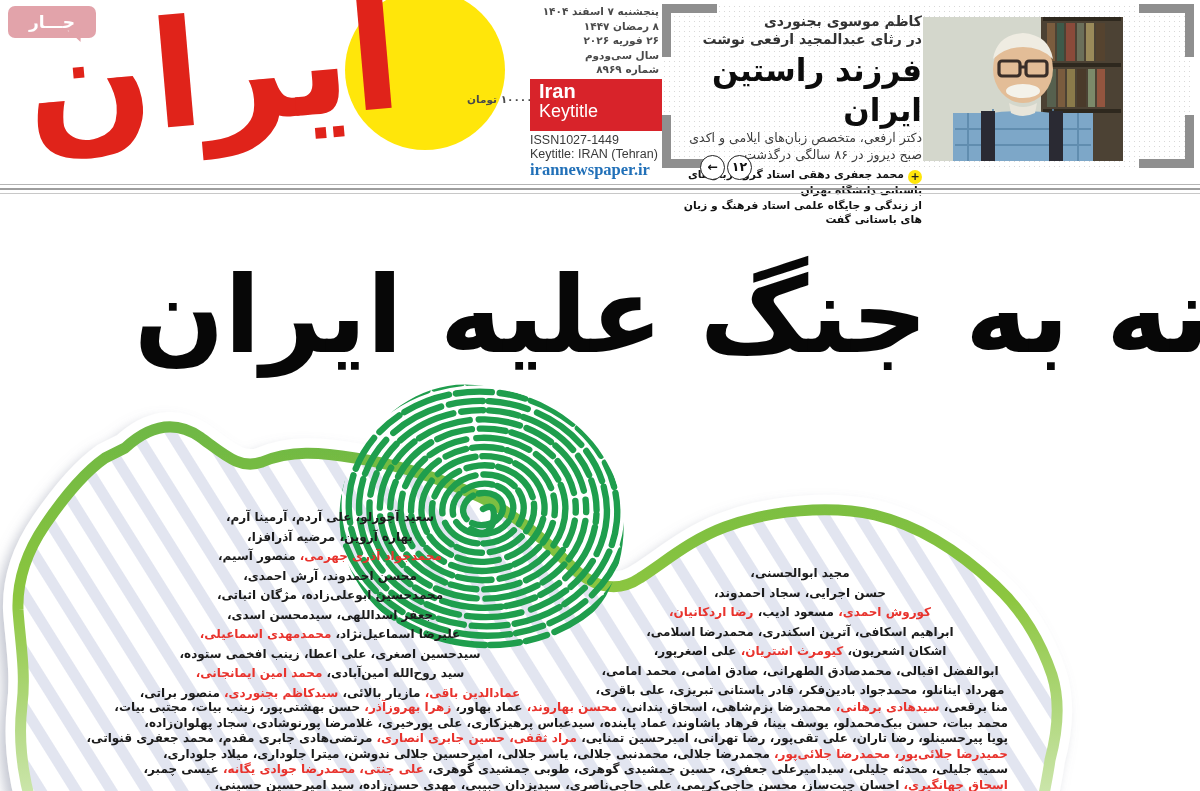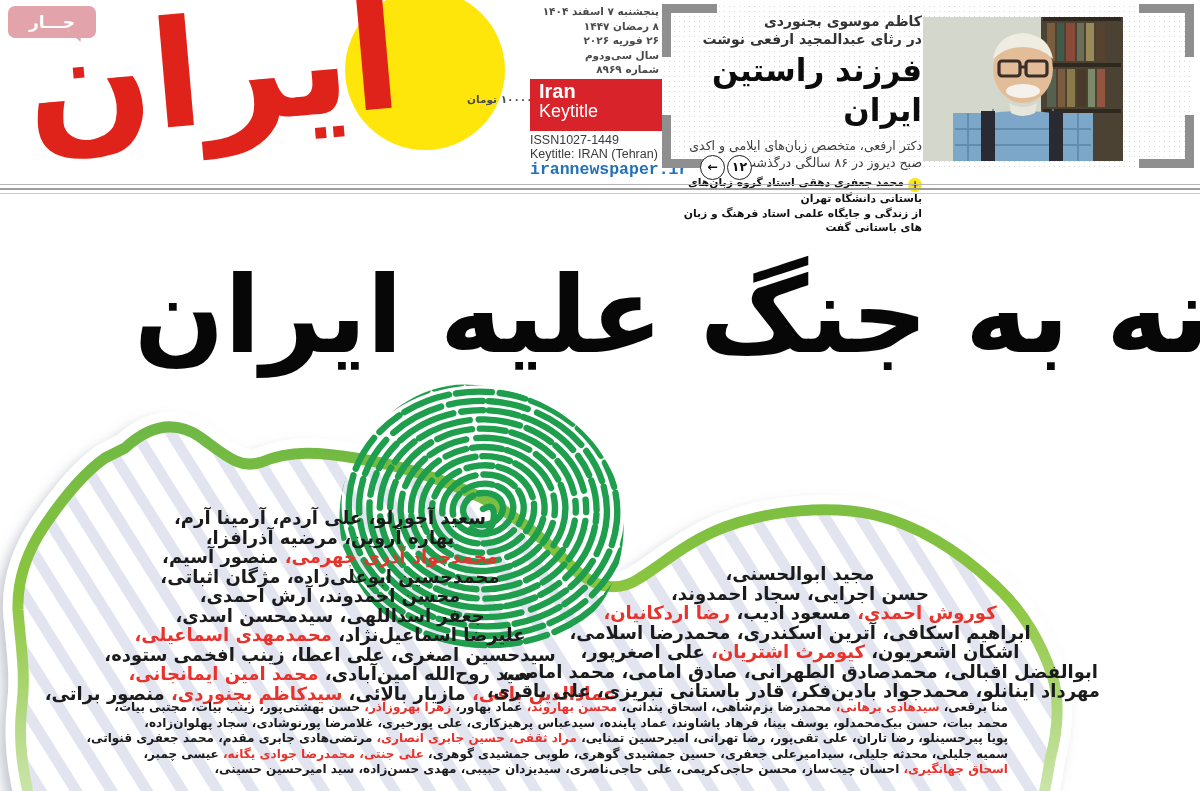--- a/index.html
+++ b/index.html
@@ -19,33 +19,33 @@
   .dates li{font-size:10.5px;line-height:14.6px;color:#4a4a4a;font-weight:bold;white-space:nowrap;}
   .dates .dot{display:inline-block;width:5px;height:5px;border-radius:50%;background:#d8232a;
        margin-left:4px;vertical-align:middle;}
   .en-logo{left:530px;top:79px;width:140px;height:52px;background:#d8232a;color:#fff;
        font-family:"Liberation Sans","DejaVu Sans",sans-serif;padding:2px 9px;box-sizing:border-box;}
   .en-logo .l1{font-weight:bold;font-size:20px;line-height:20px;}
   .en-logo .l2{font-size:18px;line-height:20px;}
   .issn{left:530px;top:133px;width:145px;color:#3a3a3a;
        font-family:"Liberation Sans","DejaVu Sans",sans-serif;font-size:12.5px;line-height:14px;}
   .site{left:530px;top:160px;color:#2170b8;font-weight:bold;font-size:16.5px;
-       font-family:Liberation Mono, monospace;text-decoration:none;}
+       font-family:Liberation Serif, serif;text-decoration:none;}
 
   
   .obit{left:662px;top:4px;width:532px;height:164px;
         background:radial-gradient(circle,#d9d9d9 0.8px,rgba(0,0,0,0) 1px) 0 0/5px 5px repeat,#fff;}
   .br{position:absolute;width:46px;height:44px;border:0 solid #8f8f8f;}
   .br.tl{left:0;top:0;border-left-width:9px;border-top-width:9px;}
   .br.tr{right:0;top:0;border-right-width:9px;border-top-width:9px;}
   .br.bl{left:0;bottom:0;border-left-width:9px;border-bottom-width:9px;}
   .br.brr{right:0;bottom:0;border-right-width:9px;border-bottom-width:9px;}
   .obit-text{position:absolute;right:272px;left:12px;top:8px;direction:rtl;text-align:right;color:#222;}
   .obit-kicker{font-size:14px;font-weight:bold;line-height:18px;color:#333;}
-  .obit-title{font-size:31px;font-weight:bold;color:#0c0c0c;line-height:40px;margin:2px 0 8px;}
+  .obit-title{font-size:31px;font-weight:bold;color:#0c0c0c;line-height:40px;margin:2px 0 0;}
   .obit-dek{font-size:12.5px;line-height:16.5px;color:#3c3c3c;}
   .obit-note{margin-top:5px;font-size:10.8px;font-weight:bold;line-height:14.5px;color:#111;}
   .plusdot{display:inline-block;width:14px;height:14px;border-radius:50%;background:#ffe60a;
         color:#222;font-size:11px;line-height:14px;text-align:center;font-weight:bold;
         margin-left:4px;vertical-align:-2px;}
   .photo{position:absolute;left:261px;top:13px;width:200px;height:144px;overflow:hidden;}
   .pageref{position:absolute;left:38px;bottom:-12px;direction:ltr;}
   .circ{display:inline-block;width:23px;height:23px;border:1.6px solid #222;border-radius:50%;
         background:#fff;text-align:center;font-size:12.5px;line-height:22px;font-weight:bold;
         color:#111;margin-right:2px;}
@@ -55,21 +55,21 @@
 
   
   .lead-kicker{left:0;top:206px;width:1200px;text-align:center;direction:rtl;
         font-size:23px;font-weight:bold;color:#141414;}
   .headline{left:0;top:226px;width:1200px;text-align:right;direction:rtl;margin:10px;
         font-size:106px;font-weight:bold;color:#070707;line-height:160px;letter-spacing:-1px;}
 
   
   svg.mapsvg{left:0;top:0;width:1200px;height:791px;pointer-events:none;}
   .col{direction:rtl;z-index:5;}
-  .name-line{font-weight:bold;font-size:18px;line-height:19.5px;color:#1b1b1b;white-space:nowrap;}
+  .name-line{font-weight:bold;font-size:12px;line-height:19.5px;color:#1b1b1b;white-space:nowrap;}
   .col .hl{color:#e8332d;}
   .col-left{left:40px;top:508px;width:580px;text-align:center;}
   .col-right{left:500px;top:564px;width:600px;text-align:center;}
   .col-bottom{left:8px;top:700px;width:1000px;text-align:right;}
   .col-bottom .name-line{font-size:12px;line-height:15.6px;}
 </style>
 </head>
 <body>
 
 <div class="page">
@@ -221,38 +221,39 @@
   <div class="abs rule" style="top:184px"></div>
   <div class="abs rule" style="top:188px;background:#9e9e9e;height:2px"></div>
   <div class="abs rule" style="top:193px;background:#c8c8c8"></div>
 
   <h1 class="abs headline">نه به جنگ علیه ایران</h1>
 
   <div class="abs col col-left" id="col-left">
       <div class="name-line"><span>سعید آجورلو، علی آردم، آرمینا آرم،</span></div>
       <div class="name-line"><span>بهاره آروین، مرضیه آذرافزا،</span></div>
       <div class="name-line"><span class="hl">محمدجواد آذری جهرمی،</span><span> منصور آسیم،</span></div>
+      <div class="name-line"><span>محسن احمدوند، آرش احمدی،</span></div>
       <div class="name-line"><span>محمدحسین ابوعلی‌زاده، مژگان اثباتی،</span></div>
-      <div class="name-line"><span>محسن احمدوند، آرش احمدی،</span></div>
       <div class="name-line"><span>جعفر اسداللهی، سیدمحسن اسدی،</span></div>
       <div class="name-line"><span>علیرضا اسماعیل‌نژاد، </span><span class="hl">محمدمهدی اسماعیلی،</span></div>
       <div class="name-line"><span>سیدحسین اصغری، علی اعطا، زینب افخمی ستوده،</span></div>
       <div class="name-line"><span>سید روح‌الله امین‌آبادی، </span><span class="hl">محمد امین ایمانجانی،</span></div>
       <div class="name-line"><span class="hl">عمادالدین باقی،</span><span> مازیار بالائی، </span><span class="hl">سیدکاظم بجنوردی،</span><span> منصور براتی،</span></div>
     </div>
   <div class="abs col col-right" id="col-right">
       <div class="name-line"><span>مجید ابوالحسنی،</span></div>
       <div class="name-line"><span>حسن اجرایی، سجاد احمدوند،</span></div>
       <div class="name-line"><span class="hl">کوروش احمدی،</span><span> مسعود ادیب، </span><span class="hl">رضا اردکانیان،</span></div>
       <div class="name-line"><span>ابراهیم اسکافی، آترین اسکندری، محمدرضا اسلامی،</span></div>
       <div class="name-line"><span>اشکان اشعریون، </span><span class="hl">کیومرث اشتریان،</span><span> علی اصغرپور،</span></div>
       <div class="name-line"><span>ابوالفضل اقبالی، محمدصادق الطهرانی، صادق امامی، محمد امامی،</span></div>
       <div class="name-line"><span>مهرداد اینانلو، محمدجواد بادین‌فکر، قادر باستانی تبریزی، علی باقری،</span></div>
     </div>
   <div class="abs col col-bottom" id="col-bottom">
       <div class="name-line"><span>منا برقعی، </span><span class="hl">سیدهادی برهانی،</span><span> محمدرضا بزم‌شاهی، اسحاق بندانی، </span><span class="hl">محسن بهاروند،</span><span> عماد بهاور، </span><span class="hl">زهرا بهروزآذر،</span><span> حسن بهشتی‌پور، زینب بیات، مجتبی بیات،</span></div>
       <div class="name-line"><span>محمد بیات، حسن بیک‌محمدلو، یوسف بینا، فرهاد پاشاوند، عماد پاینده، سیدعباس پرهیزکاری، علی پورخیری، غلامرضا پورنوشادی، سجاد پهلوان‌زاده،</span></div>
       <div class="name-line"><span>پویا پیرحسینلو، رضا تاران، علی تقی‌پور، رضا تهرانی، امیرحسین تمنایی، </span><span class="hl">مراد ثقفی،</span><span> </span><span class="hl">حسین جابری انصاری،</span><span> مرتضی‌هادی جابری مقدم، محمد جعفری قنواتی،</span></div>
+      <div class="name-line"><span class="hl">حمیدرضا جلائی‌پور، محمدرضا جلائی‌پور،</span><span> محمدرضا جلالی، محمدنبی جلالی، یاسر جلالی، امیرحسین جلالی ندوشن، میترا جلوداری، میلاد جلوداری،</span></div>
       <div class="name-line"><span>سمیه جلیلی، محدثه جلیلی، سیدامیرعلی جعفری، حسین جمشیدی گوهری، طوبی جمشیدی گوهری، </span><span class="hl">علی جنتی، محمدرضا جوادی یگانه،</span><span> عیسی چمبر،</span></div>
       <div class="name-line"><span class="hl">اسحاق جهانگیری،</span><span> احسان چیت‌ساز، محسن حاجی‌کریمی، علی حاجی‌ناصری، سیدیزدان حبیبی، مهدی حسن‌زاده، سید امیرحسین حسینی،</span></div>
     </div>
 
 </div>
 
 </body></html>

